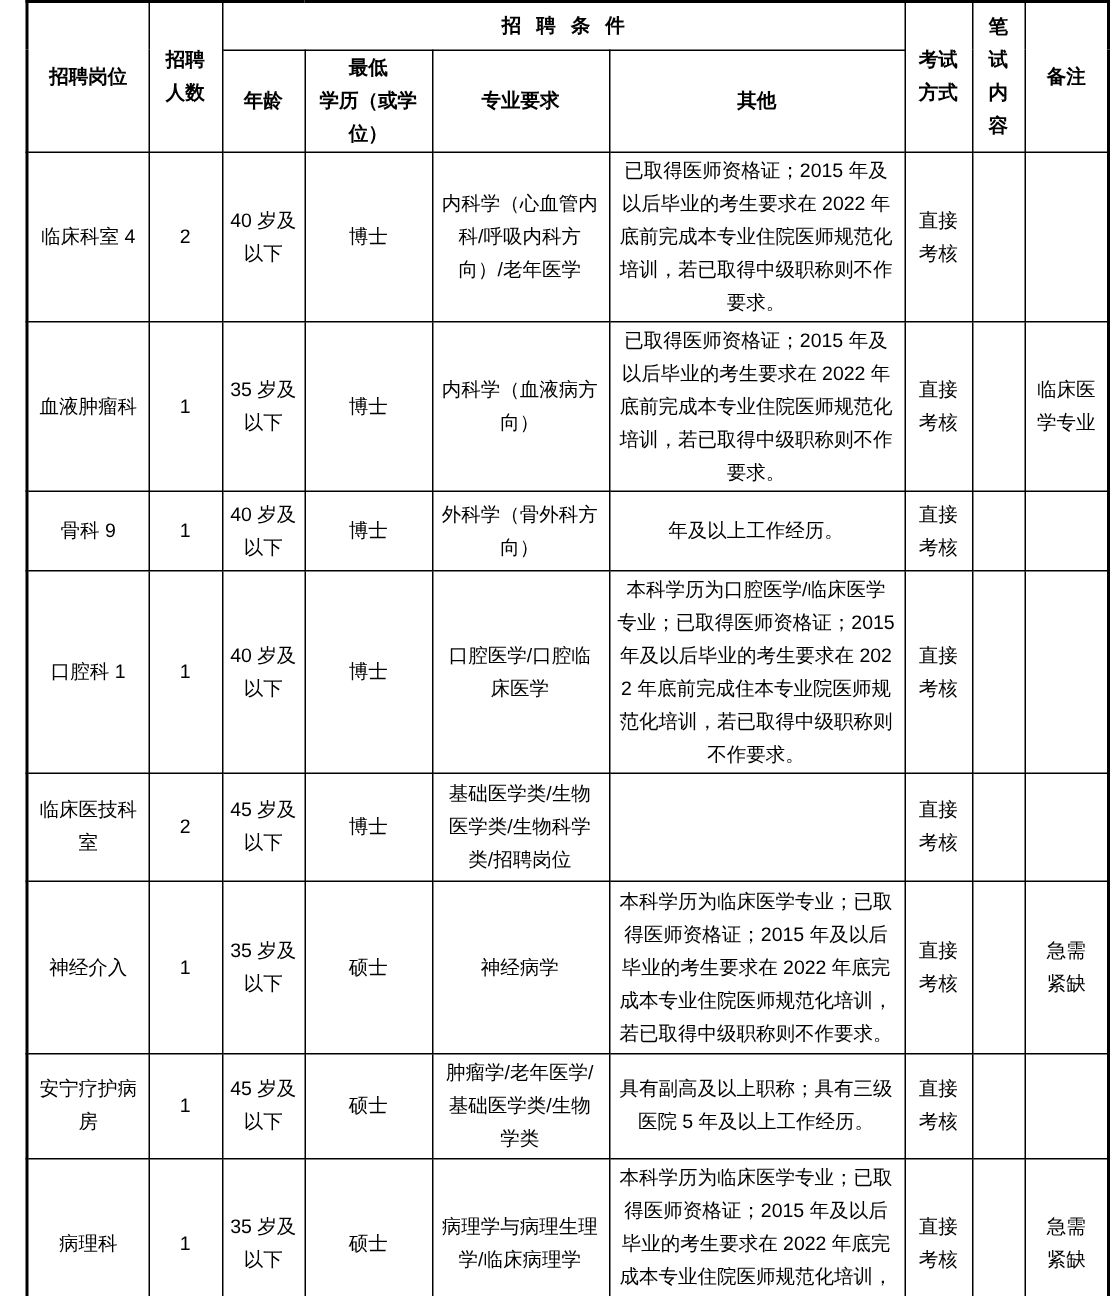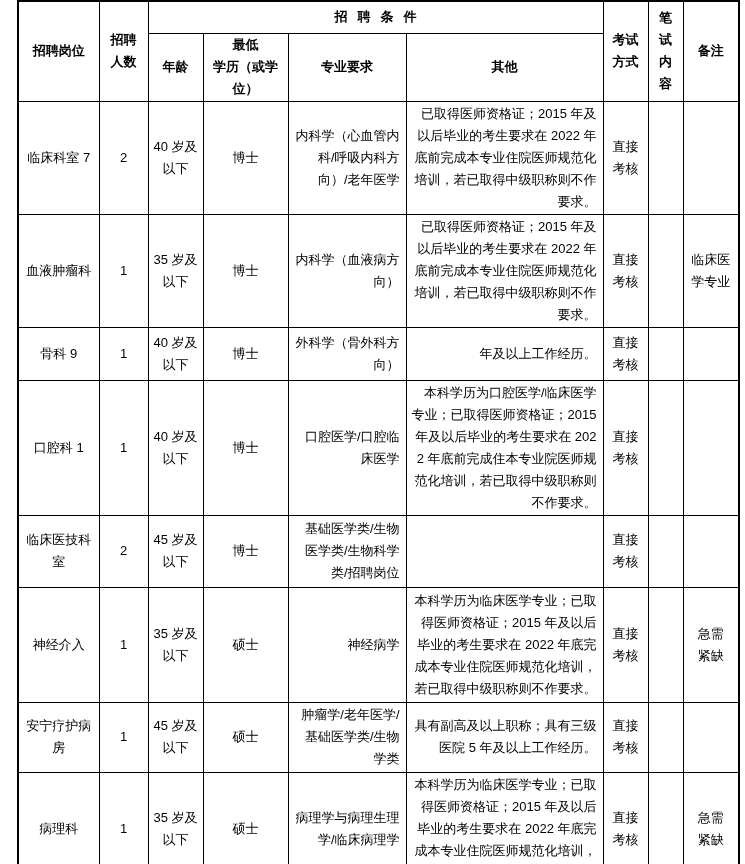--- a/index.html
+++ b/index.html
@@ -30,21 +30,21 @@
     border: 1px solid #000000;
     font-size: 13px;
     line-height: 22px;
     text-align: center;
     vertical-align: middle;
     padding: 1px 4px;
     white-space: pre-line;
     word-break: break-all;
   }
   .job-table th { font-weight: bold; padding: 0 2px; }
-  .job-table td.al { text-align: right; padding: 1px 6px 1px 5px; }
+  .job-table td.al { text-align: center; padding: 1px 6px 1px 5px; }
   .cond-th { letter-spacing: 10px; text-indent: 10px; }
 </style>
 </head>
 <body>
 
 <div class="page">
 
 
   <table class="job-table">
     <colgroup>
@@ -76,21 +76,21 @@
         <th>年龄</th>
         <th>最低
 学历（或学
 位）</th>
         <th>专业要求</th>
         <th>其他</th>
       </tr>
     </thead>
     <tbody>
       <tr style="height:96px">
-        <td>临床科室 7</td>
+        <td>临床科室 4</td>
         <td>2</td>
         <td>40 岁及
 以下</td>
         <td>博士</td>
         <td class="al">内科学（心血管内科/呼吸内科方向）/老年医学</td>
         <td class="al">已取得医师资格证；2015 年及以后毕业的考生要求在 2022 年底前完成本专业住院医师规范化培训，若已取得中级职称则不作要求。</td>
         <td>直接
 考核</td>
         <td></td>
         <td></td>

